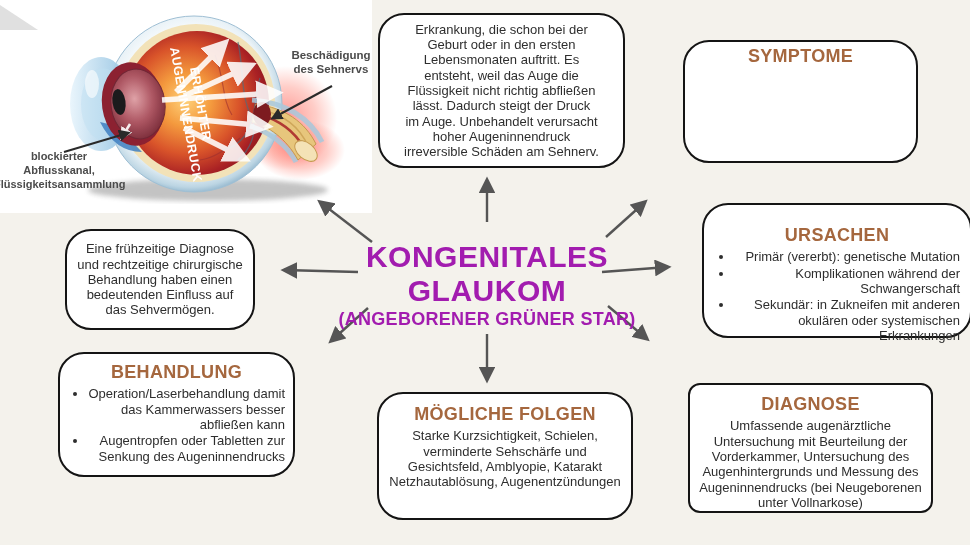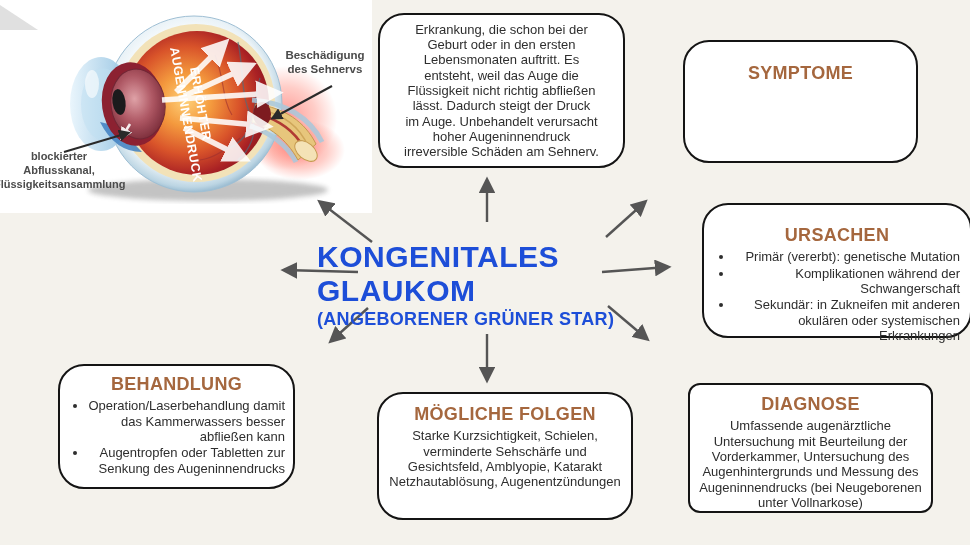--- a/index.html
+++ b/index.html
@@ -6,32 +6,32 @@
   body{font-family:"Liberation Sans",sans-serif;}
   #canvas{position:relative;width:970px;height:545px;background:#f4f2ec;overflow:hidden;}
   #eye-svg{position:absolute;left:0;top:0;}
   #arrow-svg{position:absolute;left:0;top:0;pointer-events:none;}
   .node{position:absolute;background:#ffffff;border:2.5px solid #141414;border-radius:26px;
         box-sizing:border-box;font-size:13px;line-height:1.18;color:#2e2e2e;text-align:center;}
   .node-title{font-size:18px;font-weight:bold;color:#a5673e;margin:2px 0 3px;letter-spacing:.3px;}
   .node ul{text-align:right;margin:2px 0 0;padding-left:20px;}
   .node li{margin-bottom:1px;}
   #box-definition{left:378px;top:13px;width:247px;height:155px;display:flex;align-items:center;padding:8px 24px;}
-  #box-symptome{left:683px;top:40px;width:235px;height:123px;padding:19px 8px;}
+  #box-symptome{left:683px;top:40px;width:235px;height:123px;padding:2px 8px;}
   #box-ursachen{left:702px;top:203px;width:270px;height:135px;padding:18px 10px;}
   #box-prognose{left:65px;top:229px;width:190px;height:101px;display:flex;align-items:center;padding:6px 8px;}
-  #box-behandlung{left:58px;top:364px;width:237px;height:125px;padding:6px 8px;}
+  #box-behandlung{left:58px;top:352px;width:237px;height:125px;padding:6px 8px;}
   #box-folgen{left:377px;top:392px;width:256px;height:128px;padding:8px 10px;}
   #box-diagnose{left:688px;top:383px;width:245px;height:130px;padding:7px 8px;border-radius:12px;}
   #box-symptome .body,#box-folgen .body{margin-top:3px;}
-  #center-title{position:absolute;left:317px;top:240px;width:340px;color:#1d4ed8;}
+  #center-title{position:absolute;left:317px;top:240px;width:340px;text-align:center;color:#a21caf;}
   #center-title .t{font-size:30px;font-weight:800;letter-spacing:.5px;line-height:1.12;}
   #center-title .sub{font-size:18px;font-weight:bold;letter-spacing:.3px;margin-top:2px;}
   .eye-label{position:absolute;font-weight:bold;color:#4b4b4b;text-align:center;line-height:1.25;}
-  #label-sehnerv{left:283px;top:48px;width:84px;font-size:11.5px;}
+  #label-sehnerv{left:289px;top:48px;width:84px;font-size:11.5px;}
   #label-abfluss{left:-6px;top:150px;width:130px;font-size:11px;}
 </style>
 </head>
 <body>
 
 <div id="canvas">
 
   <svg id="eye-svg" width="375" height="215" viewBox="0 0 375 215">
     <defs>
       <radialGradient id="g-sclera" cx="48%" cy="45%" r="55%">
@@ -179,20 +179,23 @@
 
   <div class="node" id="box-ursachen">
     <div class="node-title">URSACHEN</div>
     <ul>
       <li>Primär (vererbt): genetische Mutation</li>
       <li>Komplikationen während der Schwangerschaft</li>
       <li>Sekundär: in Zukneifen mit anderen okulären oder systemischen Erkrankungen</li>
     </ul>
   </div>
 
+  <div class="node" id="box-prognose">
+    <div class="body">Eine frühzeitige Diagnose und rechtzeitige chirurgische Behandlung haben einen bedeutenden Einfluss auf das Sehvermögen.</div>
+  </div>
 
   <div class="node" id="box-behandlung">
     <div class="node-title">BEHANDLUNG</div>
     <ul>
       <li>Operation/Laserbehandlung damit das Kammerwassers besser abfließen kann</li>
       <li>Augentropfen oder Tabletten zur Senkung des Augeninnendrucks</li>
     </ul>
   </div>
 
   <div class="node" id="box-folgen">

